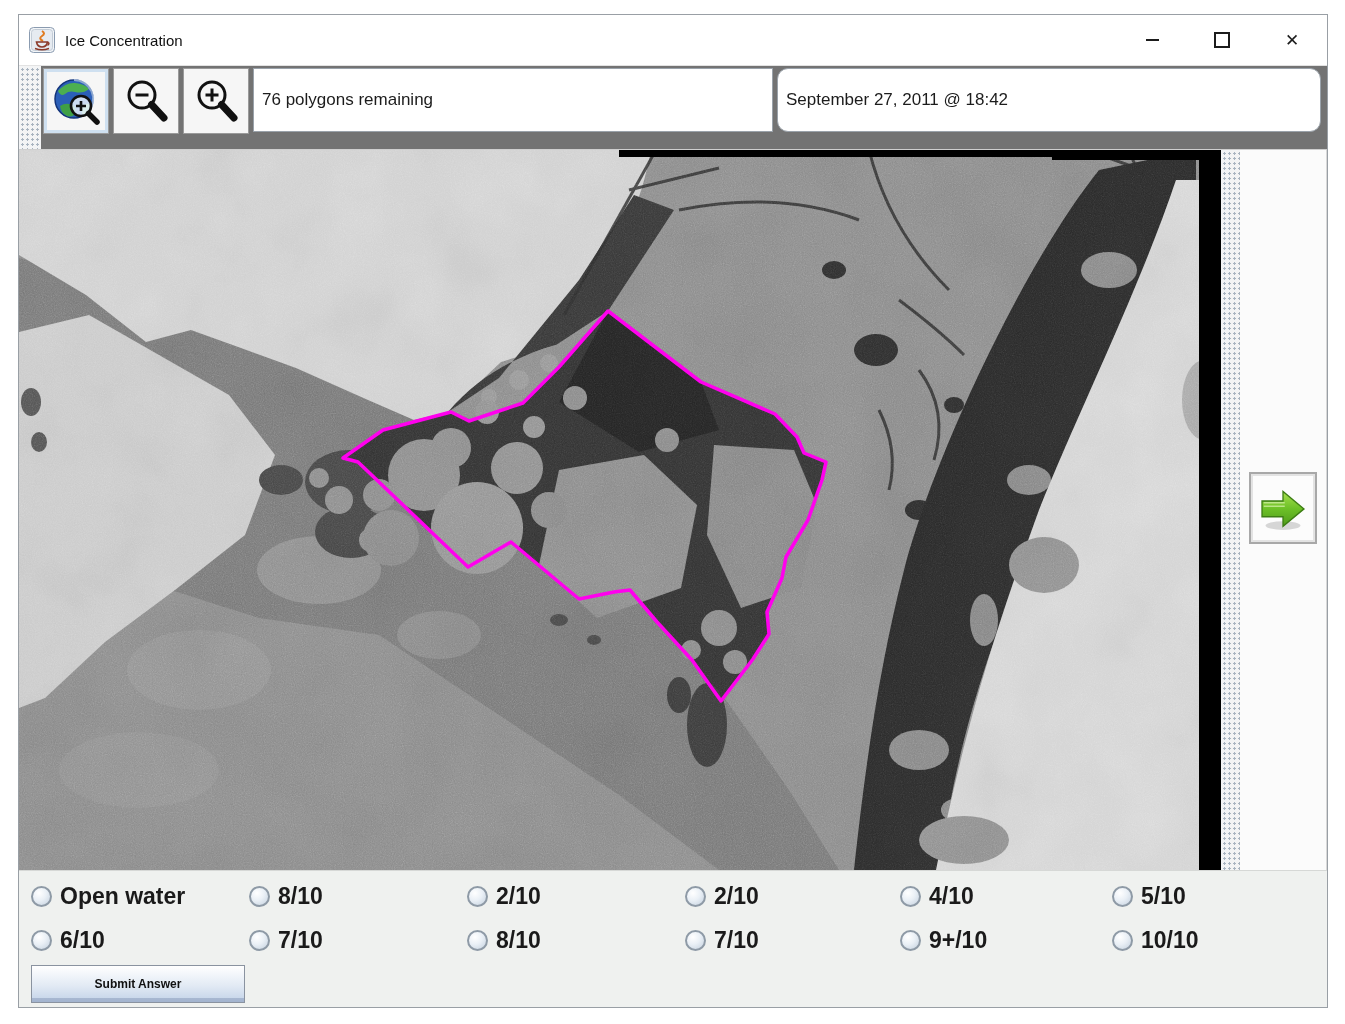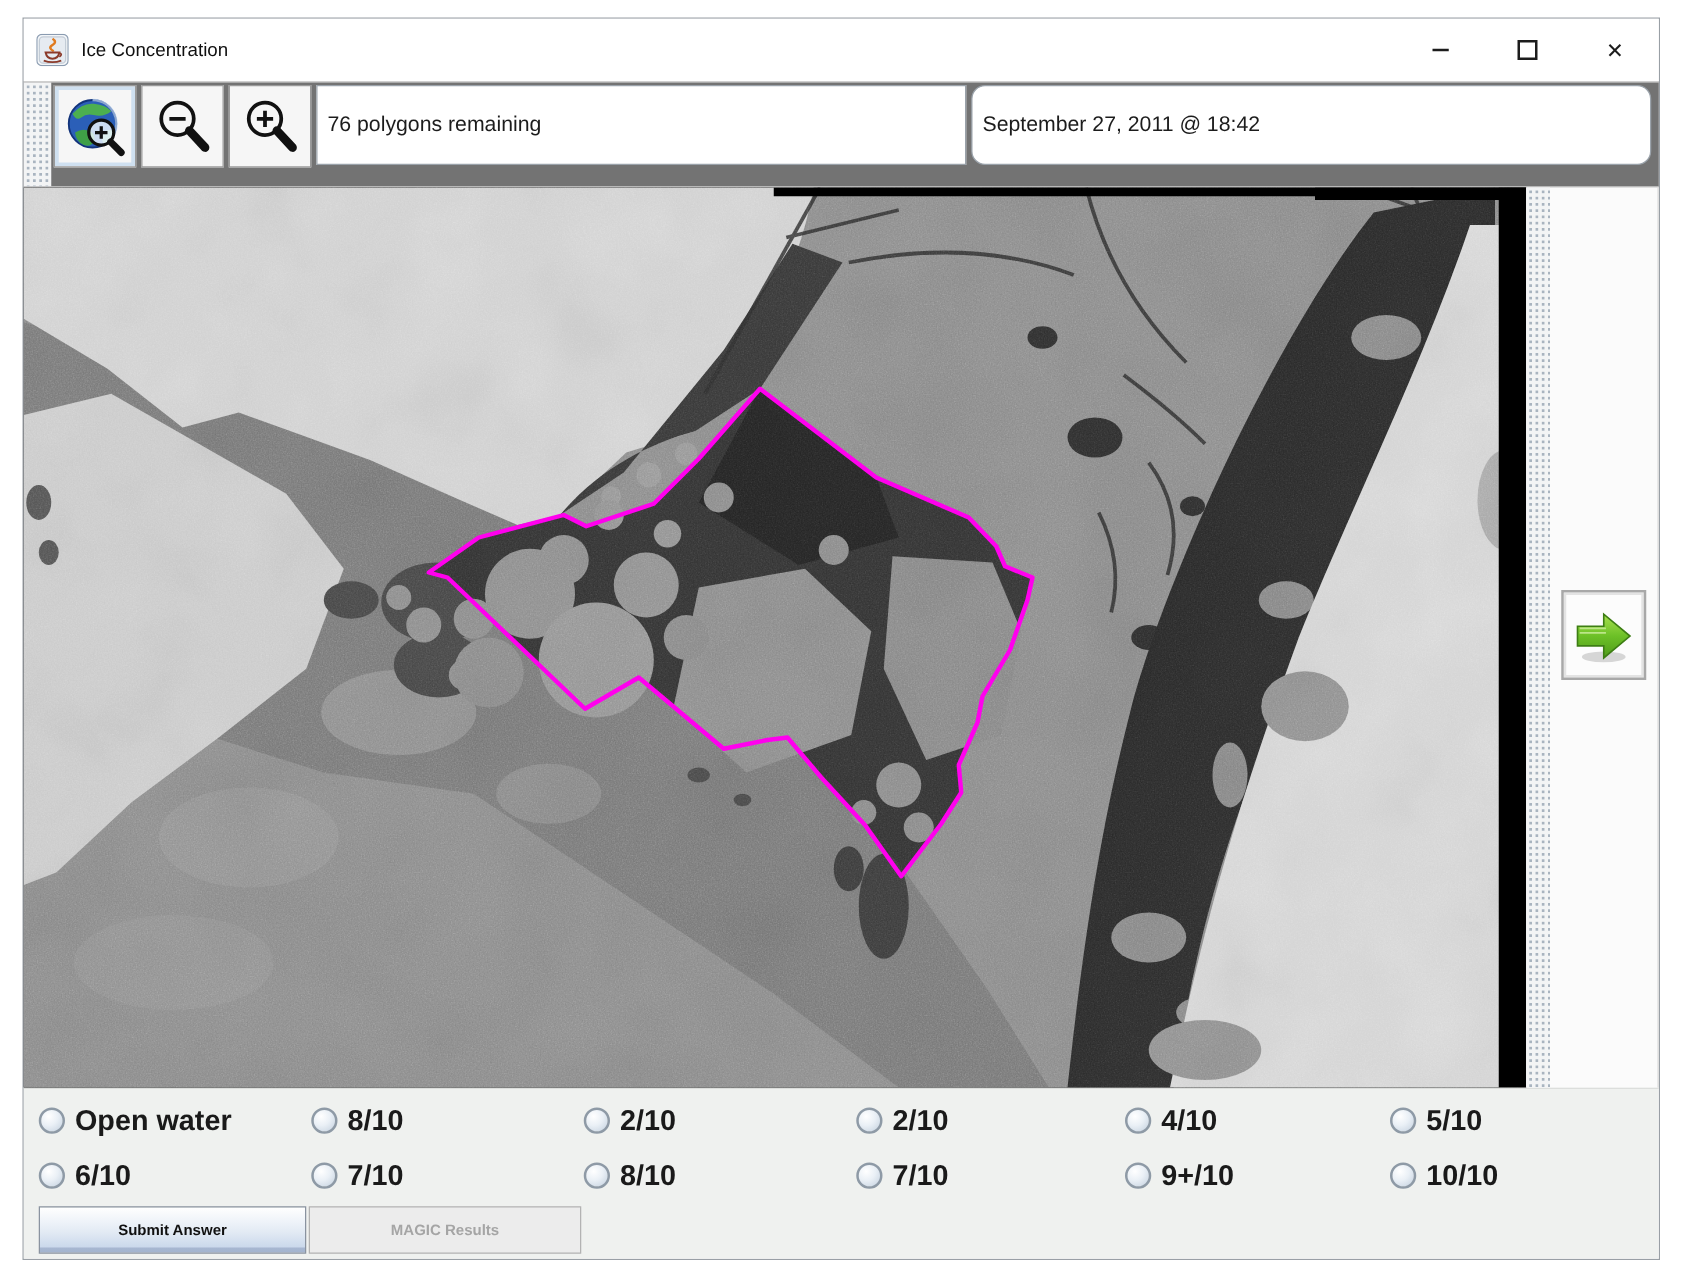--- a/index.html
+++ b/index.html
@@ -320,17 +320,16 @@
         <span class="rb"></span>
         <span class="rlabel">9+/10</span>
       </label>
       <label class="ritem">
         <span class="rb"></span>
         <span class="rlabel">10/10</span>
       </label>
     </div>
     <div class="btnrow">
       <button class="btn submit">Submit Answer</button>
-      <button class="btn magic" disabled="">MAGIC Results</button>
     </div>
   </div>
 
 </div>
 
 </body></html>

